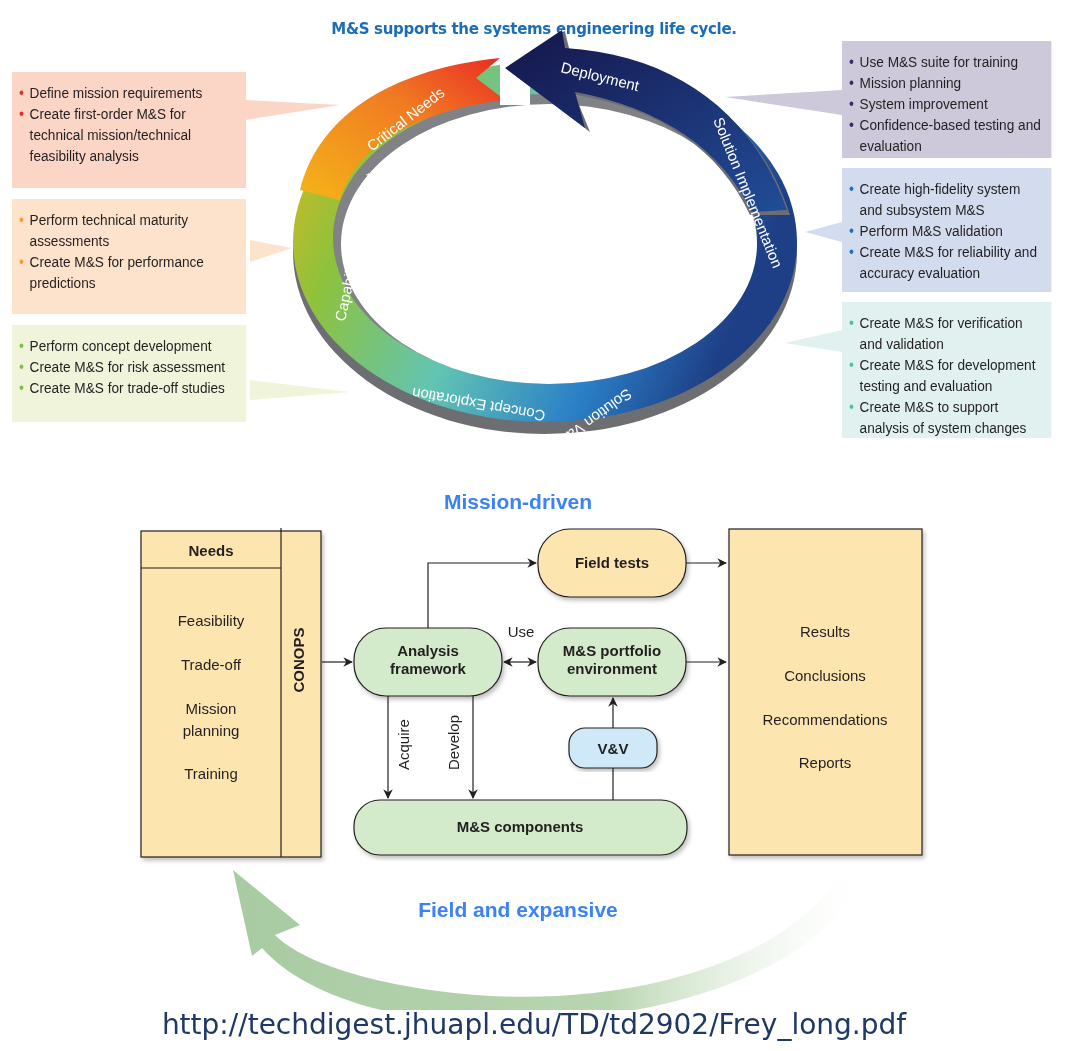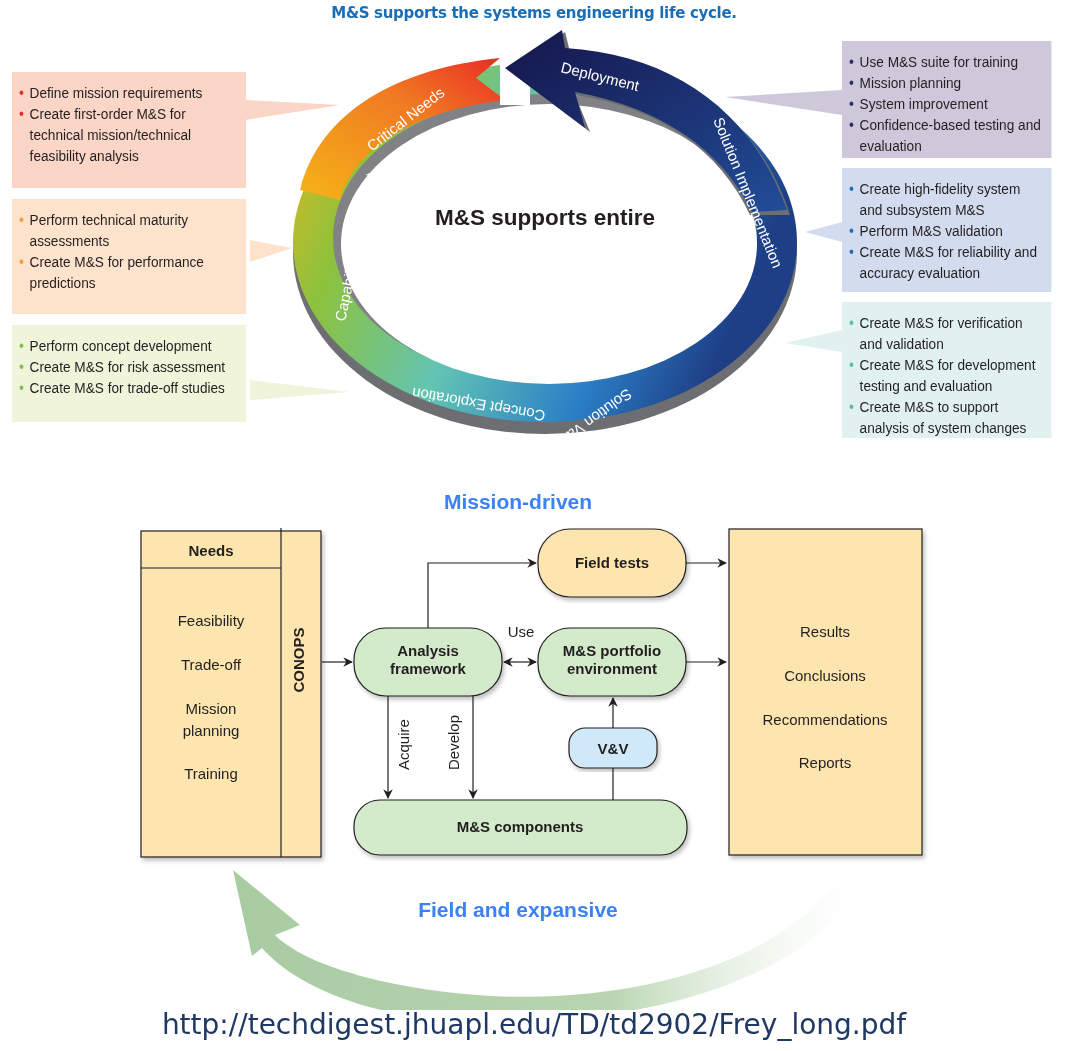--- a/index.html
+++ b/index.html
@@ -1,18 +1,18 @@
 <!DOCTYPE html>
 <html><head>
 <meta charset="utf-8">
 <style>
   html, body { margin:0; padding:0; background:#ffffff; }
   body { width:1068px; height:1051px; position:relative; overflow:hidden; font-family:"Liberation Sans", sans-serif; }
   .abs { position:absolute; }
-  .title-top { left:0; width:1068px; top:4px; text-align:center; color:#1b6eb5; font-weight:bold; font-size:15px; font-family:"DejaVu Sans", sans-serif; letter-spacing:-0.3px; }
+  .title-top { left:0; width:1068px; top:20px; text-align:center; color:#1b6eb5; font-weight:bold; font-size:15px; font-family:"DejaVu Sans", sans-serif; letter-spacing:-0.3px; }
   .callout { position:absolute; box-sizing:border-box; padding:10px 8px 8px 20px; font-size:15.5px; line-height:21px; color:#231f20; font-family:"Liberation Sans", sans-serif; transform:scaleX(0.88); transform-origin:left top; }
   .callout ul { list-style:none; margin:0; padding:0; }
   .callout li { position:relative; }
   .callout li::before { content:"•"; position:absolute; left:-12px; top:0; color:var(--bullet); font-size:16px; }
   .center-text { left:395px; width:300px; top:203px; text-align:center; font-size:22.5px; line-height:30px; font-weight:bold; color:#231f20; font-family:"Liberation Sans", sans-serif; }
   svg text { font-family:"Liberation Sans", sans-serif; }
   .lbl { font-size:15px; fill:#231f20; }
   .lblb { font-size:15px; font-weight:bold; fill:#231f20; }
   .blue-h { color:#3b82f6; font-weight:bold; font-size:21px; text-align:center; }
   .url { left:0; width:1068px; top:1008px; text-align:center; font-family:"DejaVu Sans", sans-serif; font-size:28px; color:#1f3864; }
@@ -65,21 +65,20 @@
 
   <text x="0" y="0" font-size="15" fill="#ffffff" transform="translate(372,152) rotate(-38)">Critical Needs</text>
   <text x="0" y="0" font-size="15" fill="#ffffff" transform="translate(345,322) rotate(-78)">Capability Assessment</text>
   <text x="0" y="0" font-size="15" fill="#ffffff" transform="translate(546,411) rotate(190)">Concept Exploration</text>
   <text x="0" y="0" font-size="15" fill="#ffffff" transform="translate(627,388) rotate(-36) scale(-1,-1) rotate(0)">Solution Validation</text>
   <text x="0" y="0" font-size="15" fill="#ffffff" transform="translate(713,120) rotate(68)">Solution Implementation</text>
   <text x="0" y="0" font-size="15" fill="#ffffff" transform="translate(560,72) rotate(14)">Deployment</text>
 </svg>
 
 <div class="abs center-text">
-  <div>M&amp;S supports entire</div>
 </div>
 
 <div class="callout" style="left:12px;top:72px;width:266px;height:116px;background:#fbd5c6;--bullet:#e8282b;">
   <ul>
     <li>Define mission requirements</li>
     <li>Create first-order M&amp;S for technical mission/technical feasibility analysis</li>
   </ul>
 </div>
 <div class="callout" style="left:12px;top:199px;width:266px;height:115px;background:#fde3cc;--bullet:#f39b34;">
   <ul>

